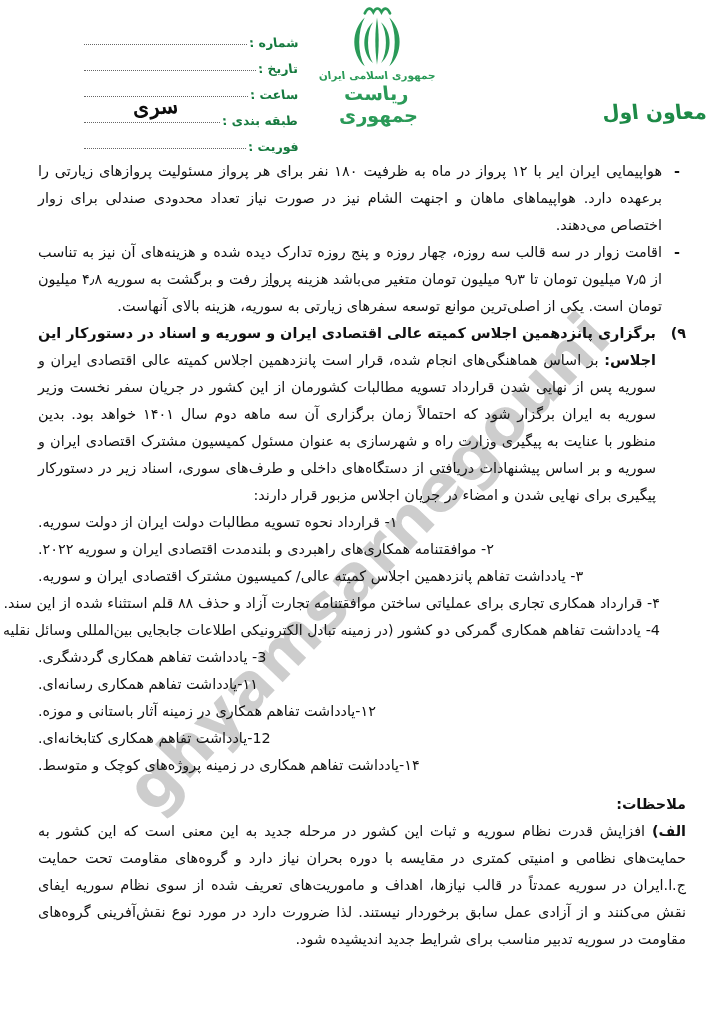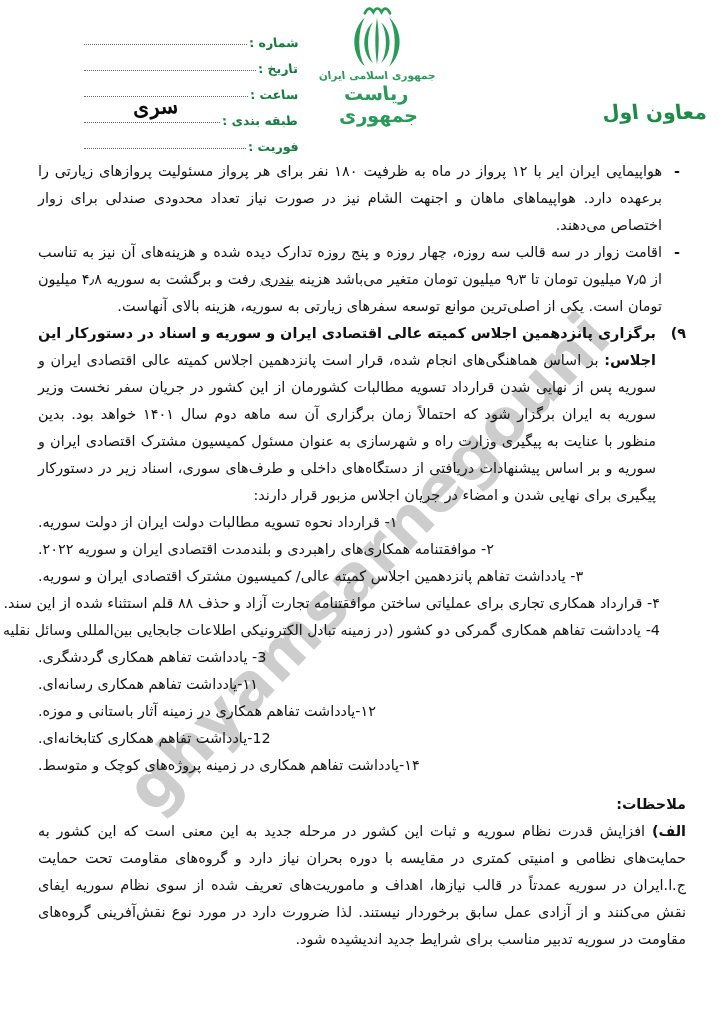--- a/index.html
+++ b/index.html
@@ -129,21 +129,21 @@
     <div class="addressee">معاون اول</div>
   </header>
 
   <main class="content">
 
     <div class="bullet">
       <span class="marker">-</span><span>هواپیمایی ایران ایر با ۱۲ پرواز در ماه به ظرفیت ۱۸۰ نفر برای هر پرواز مسئولیت پروازهای زیارتی را برعهده دارد. هواپیماهای ماهان و اجنهت الشام نیز در صورت نیاز تعداد محدودی صندلی برای زوار اختصاص می‌دهند.</span>
     </div>
 
     <div class="bullet">
-      <span class="marker">-</span><span><span>اقامت زوار در سه قالب سه روزه، چهار روزه و پنج روزه تدارک دیده شده و هزینه‌های آن نیز به تناسب از ۷٫۵ میلیون تومان تا ۹٫۳ میلیون تومان متغیر می‌باشد هزینه </span><span class="und">بندری</span><span> رفت و برگشت به سوریه ۴٫۸ میلیون تومان است. یکی از اصلی‌ترین موانع توسعه سفرهای زیارتی به سوریه، هزینه بالای آنهاست.</span></span>
+      <span class="marker">-</span><span><span>اقامت زوار در سه قالب سه روزه، چهار روزه و پنج روزه تدارک دیده شده و هزینه‌های آن نیز به تناسب از ۷٫۵ میلیون تومان تا ۹٫۳ میلیون تومان متغیر می‌باشد هزینه </span><span class="und">پرواز</span><span> رفت و برگشت به سوریه ۴٫۸ میلیون تومان است. یکی از اصلی‌ترین موانع توسعه سفرهای زیارتی به سوریه، هزینه بالای آنهاست.</span></span>
     </div>
 
     <div class="para9">
       <span class="pnum">۹)</span><span class="b">برگزاری پانزدهمین اجلاس کمیته عالی اقتصادی ایران و سوریه و اسناد در دستورکار این اجلاس:</span><span> بر اساس هماهنگی‌های انجام شده، قرار است پانزدهمین اجلاس کمیته عالی اقتصادی ایران و سوریه پس از نهایی شدن قرارداد تسویه مطالبات کشورمان از این کشور در جریان سفر نخست وزیر سوریه به ایران برگزار شود که احتمالاً زمان برگزاری آن سه ماهه دوم سال ۱۴۰۱ خواهد بود. بدین منظور با عنایت به پیگیری وزارت راه و شهرسازی به عنوان مسئول کمیسیون مشترک اقتصادی ایران و سوریه و بر اساس پیشنهادات دریافتی از دستگاه‌های داخلی و طرف‌های سوری، اسناد زیر در دستورکار پیگیری برای نهایی شدن و امضاء در جریان اجلاس مزبور قرار دارند:</span>
     </div>
 
     <div class="doclist">
       <div class="docitem"><span>۱-  قرارداد نحوه تسویه مطالبات دولت ایران از دولت سوریه.</span><span class="small"></span></div>
       <div class="docitem"><span>۲-  موافقتنامه همکاری‌های راهبردی و بلندمدت اقتصادی ایران و سوریه ۲۰۲۲.</span><span class="small"></span></div>
       <div class="docitem"><span>۳-  یادداشت تفاهم پانزدهمین اجلاس کمیته عالی/ کمیسیون مشترک اقتصادی ایران و سوریه.</span><span class="small"></span></div>

